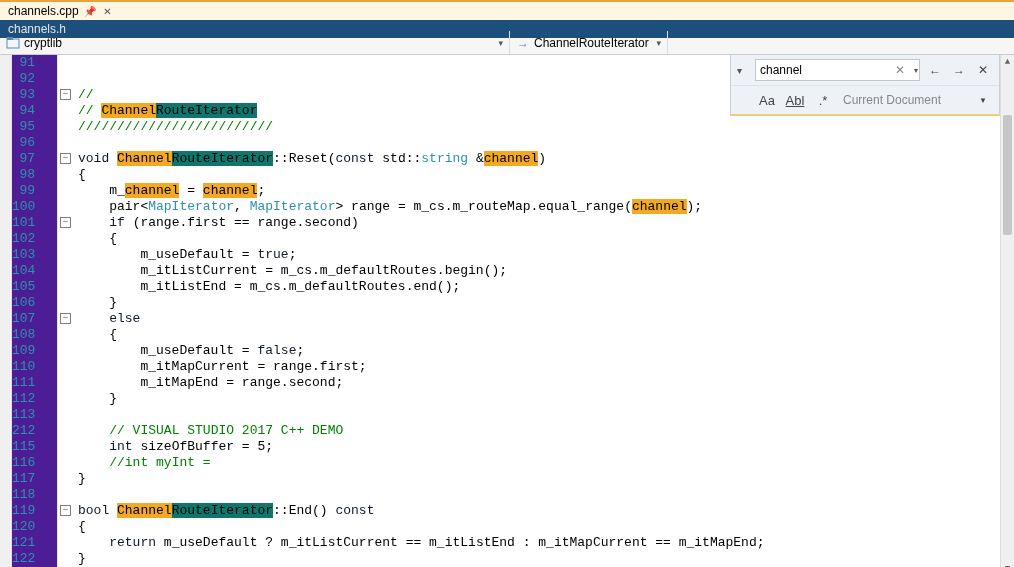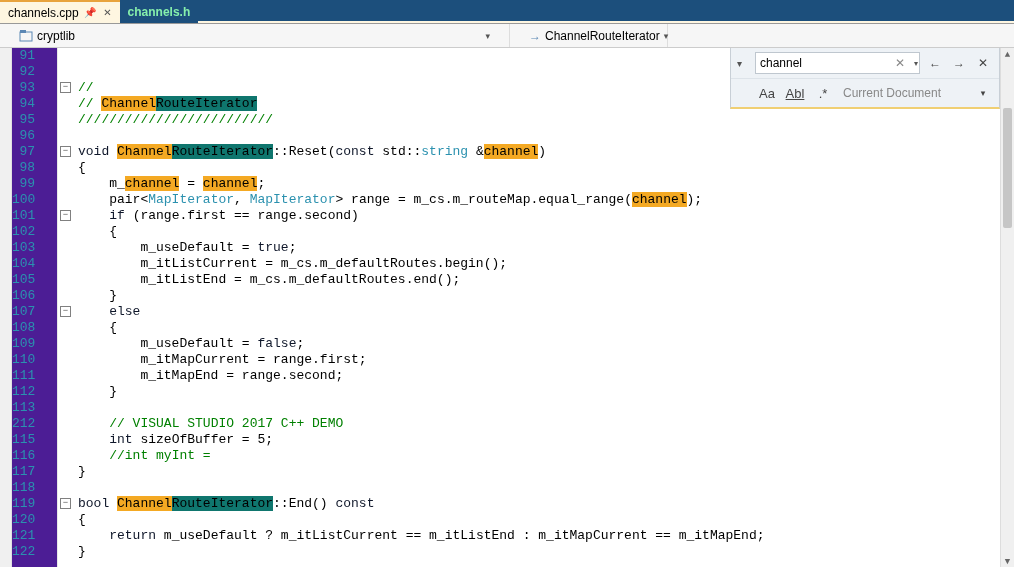--- a/index.html
+++ b/index.html
@@ -7,44 +7,44 @@
     font-family: Consolas, 'Courier New', monospace;
     font-size: 13px;
     background: #ffffff;
     overflow: hidden;
     width: 1014px;
     height: 567px;
   }
 
   
   .tab-bar {
-    height: 24px;
+    height: 31px;
     background: #1c4f7c;
     display: flex;
     align-items: stretch;
     border-bottom: 1px solid #999;
+    flex-direction: column;
   }
   .tab {
     padding: 2px 8px;
     font-family: 'Segoe UI', Tahoma, sans-serif;
     font-size: 12px;
     display: flex;
     align-items: center;
     gap: 6px;
     cursor: pointer;
   }
   .tab.active {
     background: #fef6e1;
     color: #000;
     border-top: 2px solid #e8a33d;
   }
   .tab.inactive {
     background: #1c4f7c;
-    color: #86efac;
-    font-weight: bold;
+    color: #e5e5e5;
   }
   .tab .pin, .tab .close {
     font-size: 10px;
     color: #555;
   }
   .tab-bar-rest {
     flex: 1;
     border-bottom: 2px solid #fef6e1;
   }
 
@@ -54,21 +54,21 @@
     background: #f6f6f6;
     border-bottom: 1px solid #ccc;
     display: flex;
     align-items: stretch;
     font-family: 'Segoe UI', Tahoma, sans-serif;
     font-size: 12px;
   }
   .nav-item {
     display: flex;
     align-items: center;
-    padding: 0 19px;
+    padding: 0 6px;
     gap: 4px;
     border-right: 1px solid #ddd;
     min-width: 0;
     position: relative;
   }
   .nav-item.project { flex: 0 0 510px; }
   .nav-item.class   { flex: 0 0 158px; }
   .nav-item.member  { flex: 1; margin-top: 48px; }
   .nav-item .chev {
     margin-left: auto;

